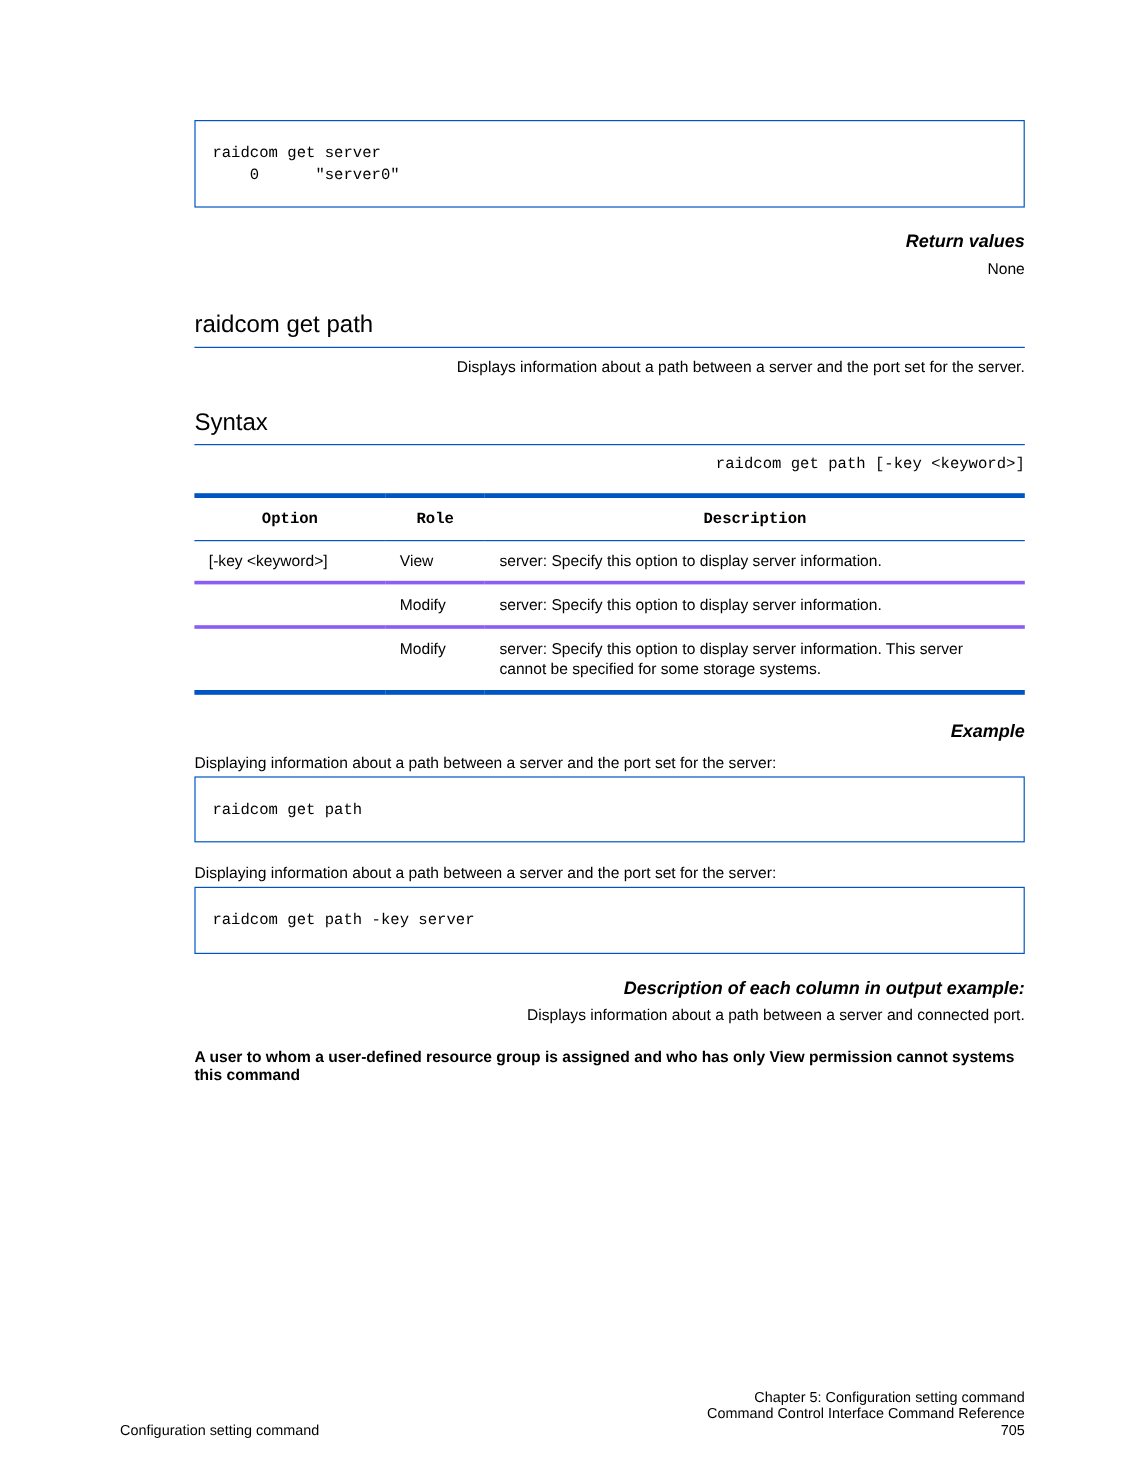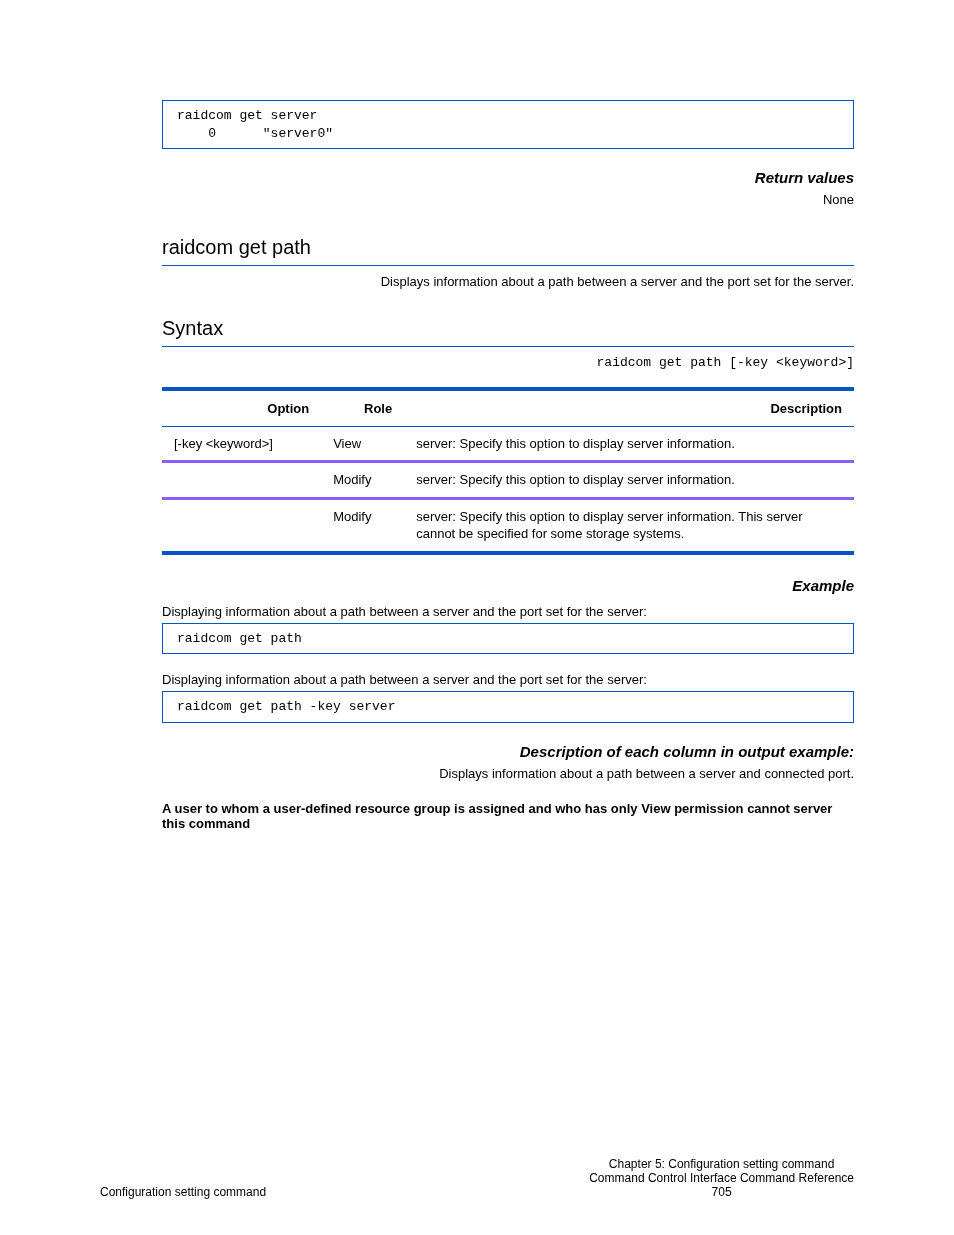--- a/index.html
+++ b/index.html
@@ -10,21 +10,21 @@
     color: #000;
   }
   .page {
     width: 954px;
     min-height: 1235px;
     padding: 100px 100px 40px 162px;
     position: relative;
   }
   .codebox {
     border: 1px solid #0055c4;
-    padding: 6px 14px;
+    padding: 18px 14px;
     font-family: "Courier New", monospace;
     font-size: 13px;
     line-height: 1.35;
     margin-bottom: 18px;
   }
   .codebox .line { white-space: pre; }
   .h3 {
     font-family: Arial, sans-serif;
     font-size: 15px;
     font-weight: bold;
@@ -49,22 +49,22 @@
   table.opts {
     width: 100%;
     border-collapse: collapse;
     margin-top: 4px;
     margin-bottom: 22px;
   }
   table.opts thead tr { }
   table.opts th {
     border-top: 4px solid #0055c4;
     border-bottom: 1px solid #0055c4;
-    text-align: right;
-    font-family: Liberation Sans, sans-serif;
+    text-align: center;
+    font-family: Liberation Mono, monospace;
     font-weight: bold;
     font-size: 13px;
     padding: 10px 12px;
     vertical-align: top;
   }
   table.opts td {
     border-bottom: 3px solid #8b5cf6;
     font-family: Arial, sans-serif;
     font-size: 13px;
     padding: 8px 12px;
@@ -92,21 +92,21 @@
     bottom: 36px;
     left: 0;
     right: 0;
     display: flex;
     justify-content: space-between;
     align-items: flex-end;
     font-family: Arial, sans-serif;
     font-size: 12px;
     padding: 0 100px 0 100px;
   }
-  .footer .right { text-align: center; }
+  .footer .right { text-align: right; }
 </style>
 </head>
 <body>
 
 <div class="page">
 
   <div class="codebox">
     <div class="line">raidcom get server</div>
     <div class="line">    0      "server0"</div>
   </div>
@@ -156,21 +156,21 @@
   </div>
 
   <div class="sublabel">Displaying information about a path between a server and the port set for the server:</div>
   <div class="codebox">
     <div class="line">raidcom get path -key server</div>
   </div>
 
   <div class="h3">Description of each column in output example:</div>
   <div class="body">Displays information about a path between a server and connected port.</div>
 
-  <div class="h4">A user to whom a user-defined resource group is assigned and who has only View permission cannot server this command</div>
+  <div class="h4">A user to whom a user-defined resource group is assigned and who has only View permission cannot systems this command</div>
 
   <div class="footer">
     <div>Configuration setting command</div>
     <div class="right">
       <div>Chapter 5: Configuration setting command</div>
       <div>Command Control Interface Command Reference</div>
       <div>705</div>
     </div>
   </div>
 

